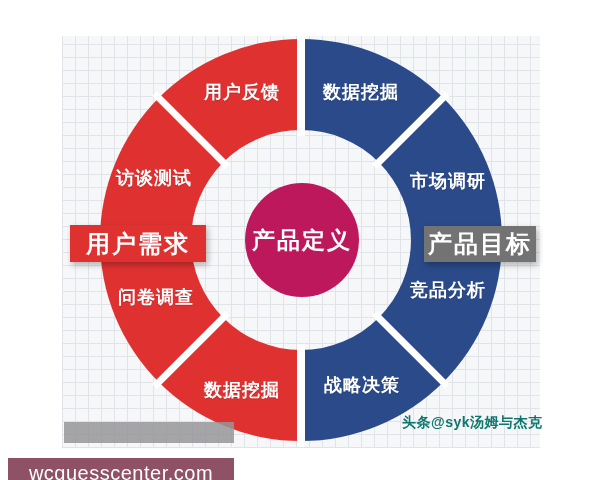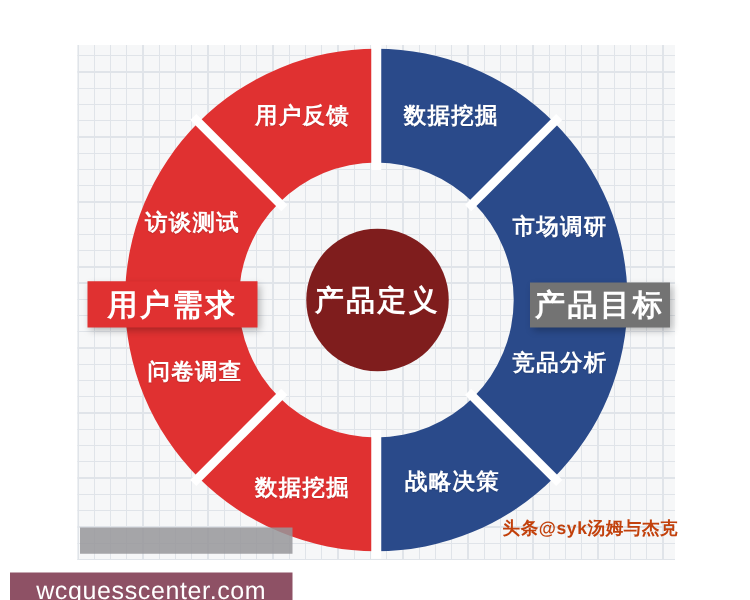--- a/index.html
+++ b/index.html
@@ -17,36 +17,36 @@
       #f6f7f8;
   }
   .ring-svg{position:absolute;left:0;top:0;width:600px;height:480px;}
   .seg-label{
     position:absolute;transform:translate(-50%,-50%);
     color:#ffffff;font-size:18px;font-weight:bold;letter-spacing:1px;
     white-space:nowrap;text-shadow:0 1px 1px rgba(0,0,0,.15);
   }
   .center-circle{
     position:absolute;left:245px;top:183px;width:114px;height:114px;
-    border-radius:50%;background:#7f1d1d;
+    border-radius:50%;background:#be185d;
     display:flex;align-items:center;justify-content:center;
   }
   .center-circle span{
     color:#ffffff;font-size:23px;font-weight:bold;letter-spacing:2px;white-space:nowrap;
   }
   .half-label{
     position:absolute;display:flex;align-items:center;justify-content:center;
     color:#ffffff;font-weight:bold;font-size:24px;letter-spacing:2px;white-space:nowrap;
     box-shadow:2px 3px 6px rgba(0,0,0,.28);
   }
   .half-label.left{left:70px;top:225px;width:136px;height:37px;background:#e03131;}
   .half-label.right{left:424px;top:226px;width:112px;height:36px;background:#737373;}
   .credit{
     position:absolute;left:402px;top:414px;width:140px;
-    color:#c2410c;font-size:14px;font-weight:600;text-align:right;
+    color:#0f766e;font-size:14px;font-weight:600;text-align:right;
     letter-spacing:.5px;white-space:nowrap;
   }
   .gray-strip{
     position:absolute;left:64px;top:422px;width:170px;height:21px;
     background:rgba(150,150,154,.85);
   }
   .site-bar{
     position:absolute;left:8px;top:430px;width:226px;height:30px;
     background:#8e5165;display:flex;align-items:center;justify-content:center;margin-top:28px;
   }

